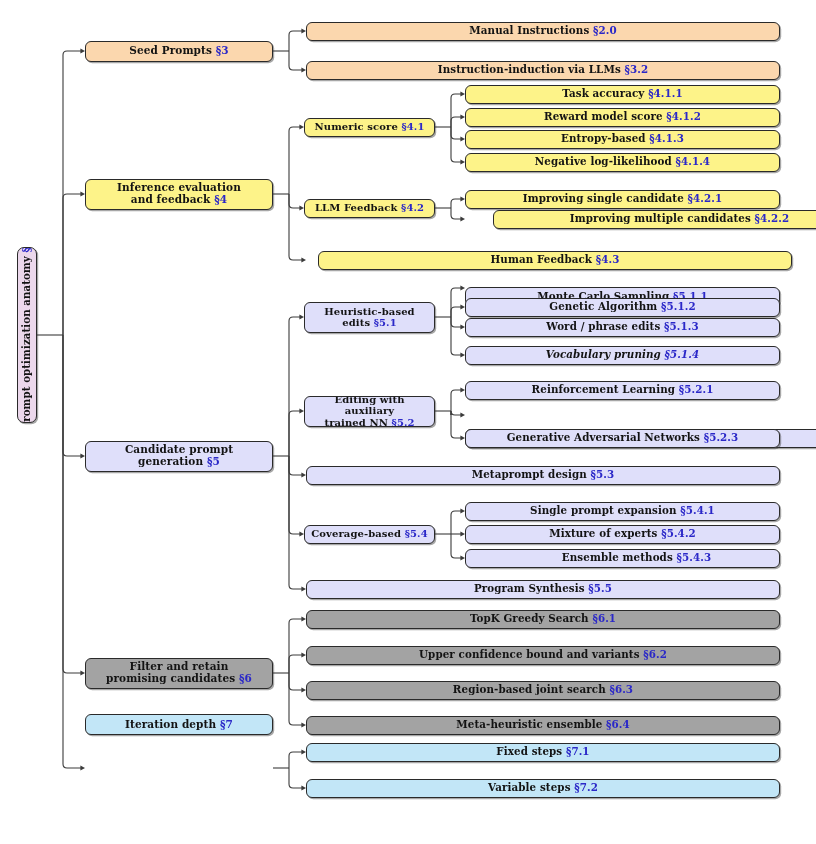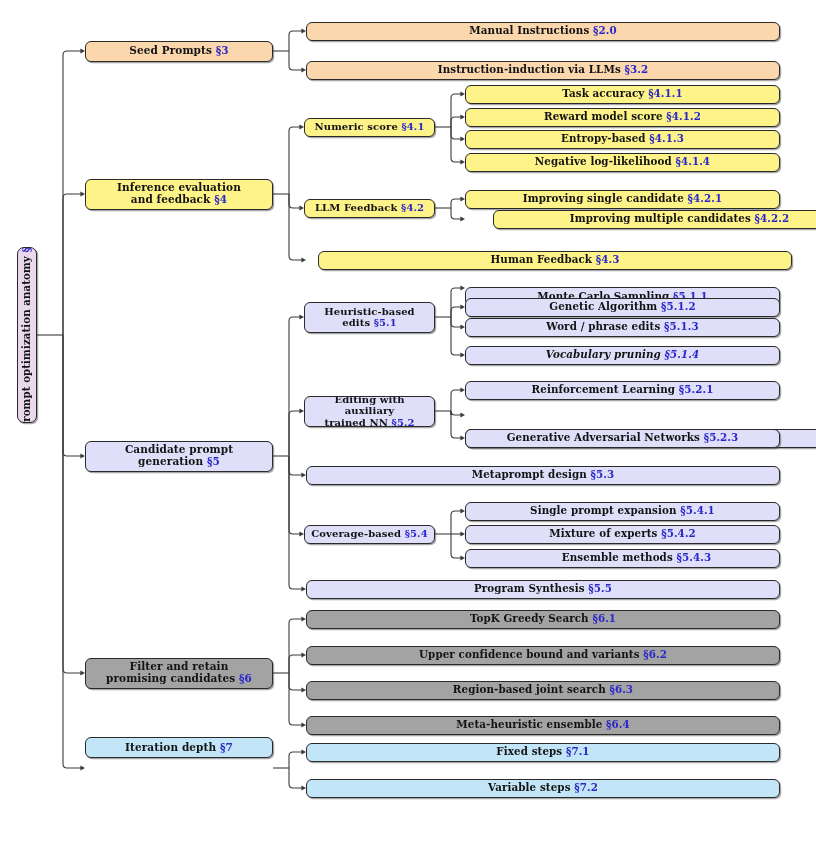--- a/index.html
+++ b/index.html
@@ -292,21 +292,21 @@
       </div>
       <div class="node c-pink leaf" style="left: 306px; width: 474px; height: 19px; top: 645.5px;">
         <span class="txt">Upper confidence bound and variants <span class="sec">§6.2</span></span>
       </div>
       <div class="node c-pink leaf" style="left: 306px; width: 474px; height: 19px; top: 680.5px;">
         <span class="txt">Region-based joint search <span class="sec">§6.3</span></span>
       </div>
       <div class="node c-pink leaf" style="left: 306px; width: 474px; height: 19px; top: 715.5px;">
         <span class="txt">Meta-heuristic ensemble <span class="sec">§6.4</span></span>
       </div>
-      <div class="node c-blue lvl1" style="left: 85px; width: 188px; height: 21px; top: 737px;">
+      <div class="node c-blue lvl1" style="left: 85px; width: 188px; height: 21px; top: 714px;">
         <span class="txt">Iteration depth <span class="sec">§7</span></span>
       </div>
       <div class="node c-blue leaf" style="left: 306px; width: 474px; height: 19px; top: 742.5px;">
         <span class="txt">Fixed steps <span class="sec">§7.1</span></span>
       </div>
       <div class="node c-blue leaf" style="left: 306px; width: 474px; height: 19px; top: 778.5px;">
         <span class="txt">Variable steps <span class="sec">§7.2</span></span>
       </div>
     </div>
 

